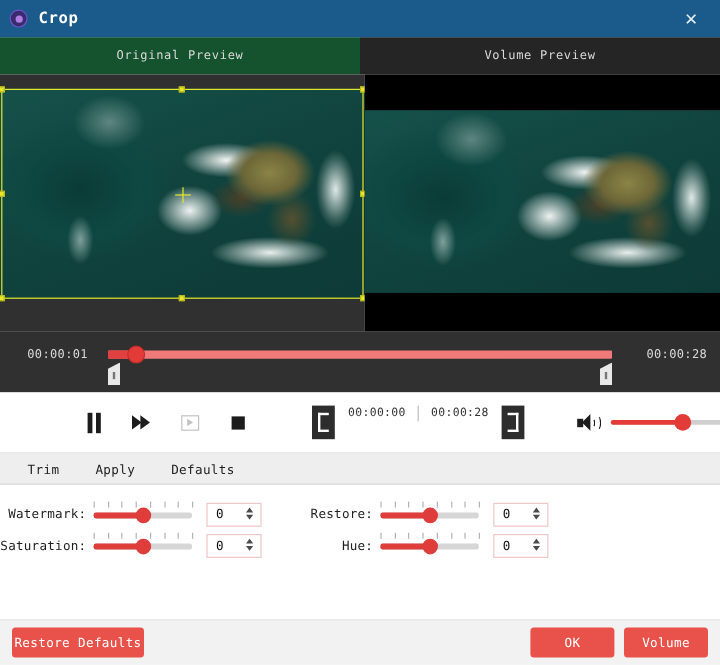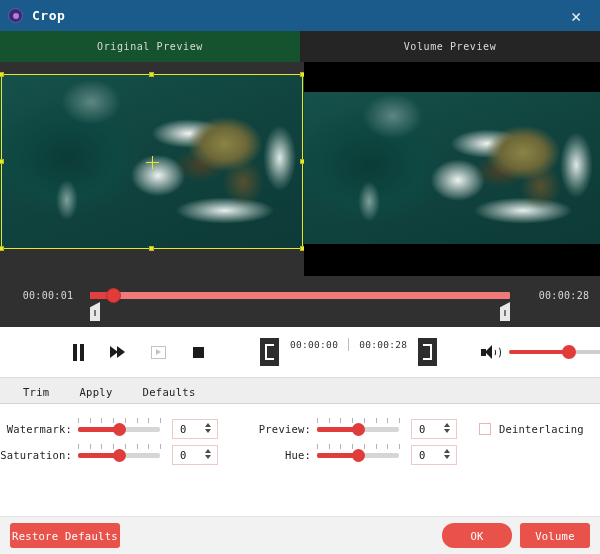--- a/index.html
+++ b/index.html
@@ -237,21 +237,21 @@
   }
   .btn {
     height: 25px; border-radius: 3px; border: none;
     background: #e8524a; color: #ffffff;
     font-family: "DejaVu Sans Mono", monospace;
     font-size: 10.5px; letter-spacing: .3px; cursor: pointer;
     display: flex; align-items: center; justify-content: center;
   }
   .btn-restore { width: 110px; }
   .spacer { flex: 1 1 auto; }
-  .btn-ok { width: 70px; margin-right: 8px; border-radius: 12px; }
+  .btn-ok { width: 70px; margin-right: 8px; }
   .btn-cancel { width: 70px; }
 </style>
 </head>
 <body>
 
 <div id="app">
 
   <div class="titlebar">
     <div class="app-icon">
         <i></i>
@@ -411,21 +411,21 @@
               <i class="up"></i>
               <i class="dn"></i>
             </div>
         </div>
       </div>
 
     </div>
 
     <div class="col-right">
       <div class="row">
-        <div class="lbl lbl-right">Preview:</div>
+        <div class="lbl lbl-right">Restore:</div>
         <div class="slider">
           <div class="ticks">
               <i style="left: 0%;"></i>
               <i style="left: 14.2857%;"></i>
               <i style="left: 28.5714%;"></i>
               <i style="left: 42.8571%;"></i>
               <i style="left: 57.1429%;"></i>
               <i style="left: 71.4286%;"></i>
               <i style="left: 85.7143%;"></i>
               <i style="left: 100%;"></i>
@@ -464,26 +464,20 @@
           <span>0</span>
           <div class="arrows">
               <i class="up"></i>
               <i class="dn"></i>
             </div>
         </div>
       </div>
     </div>
 
     <div class="col-chk">
-      <div class="row">
-        <div class="chk">
-          <div class="box"></div>
-          <div class="ctext">Deinterlacing</div>
-        </div>
-      </div>
       <div class="row" style="height:26px"></div>
     </div>
 
   </div>
 
   <div class="footer">
     <button class="btn btn-restore">Restore Defaults</button>
     <div class="spacer"></div>
     <button class="btn btn-ok">OK</button>
     <button class="btn btn-cancel">Volume</button>

